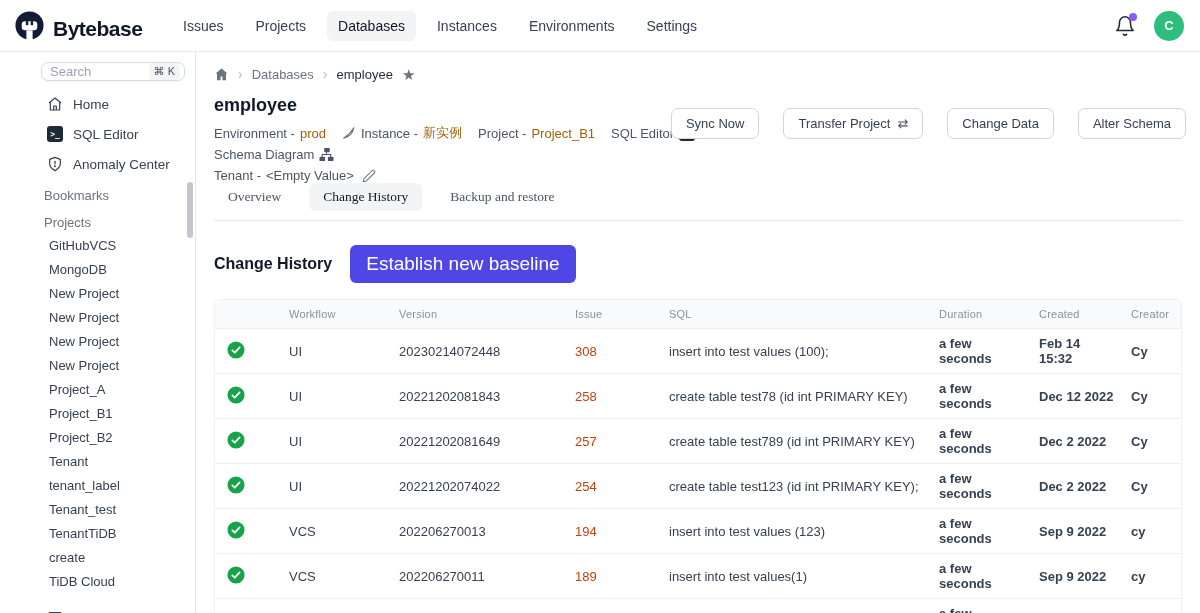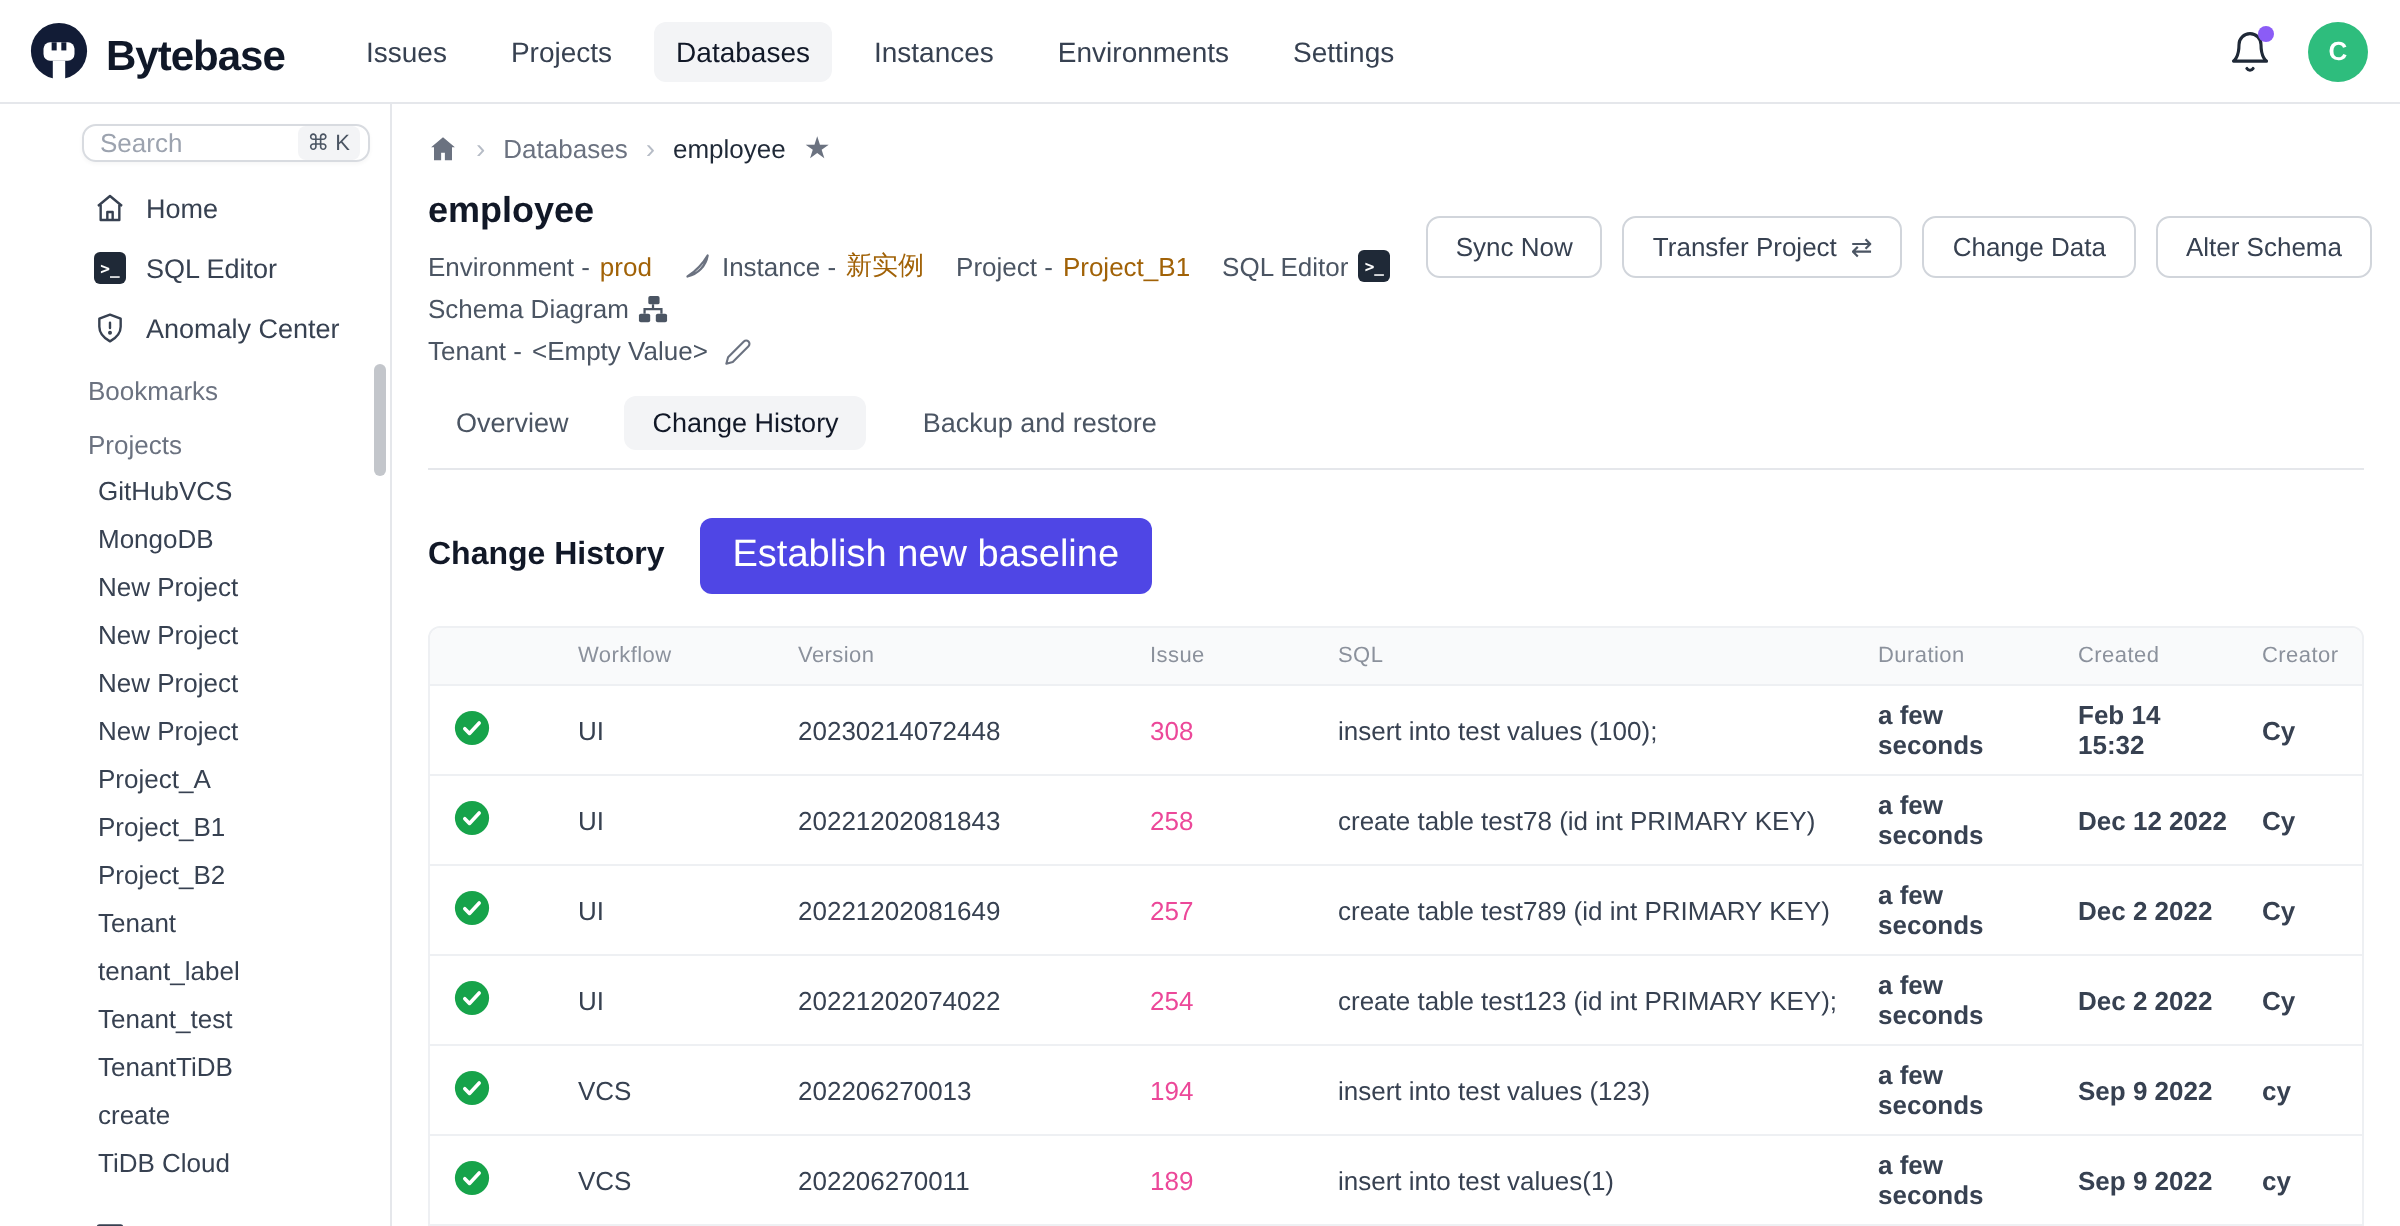--- a/index.html
+++ b/index.html
@@ -50,47 +50,47 @@
   .meta-row { display:flex; align-items:center; flex-wrap:wrap; column-gap:16px; row-gap:5px;
     margin-top:8px; font-size:13px; color:#4b5563; max-width:590px; }
   .meta-group { display:flex; align-items:center; gap:5px; }
   .meta-link { color:#a16207; cursor:pointer; }
   .icon-box-dark { width:16px; height:16px; background:#1f2937; border-radius:3px; color:#fff;
     font-size:8px; font-weight:700; display:inline-flex; align-items:center; justify-content:center;
     font-family:"DejaVu Sans Mono", monospace; }
   .tenant-row { margin-top:6px; }
 
   
-  .actions { position:absolute; top:56px; right:14px; display:flex; gap:10px; }
+  .actions { position:absolute; top:56px; right:14px; display:flex; gap:24px; }
   .action-btn { background:#fff; border:1px solid #d1d5db; border-radius:7px; padding:7px 14px;
     font-size:13px; font-weight:500; color:#374151; cursor:pointer; display:flex; align-items:center; gap:7px;
     font-family:"Liberation Sans", sans-serif; }
   .transfer-glyph { font-size:13px; color:#4b5563; }
 
   
-  .tabs { margin-top:15px; display:flex; align-items:flex-end; gap:14px; border-bottom:1px solid #e5e7eb;
-    padding-bottom:9px; }
+  .tabs { display:flex; align-items:flex-end; gap:14px; border-bottom:1px solid #e5e7eb;
+    padding-bottom:9px;font-family:Liberation Serif, serif; }
   .tab { font-size:13.5px; color:#4b5563; padding:6px 14px; border-radius:6px; cursor:pointer; }
   .tab.active { background:#f3f4f6; color:#111827; font-weight:500; }
 
   
   .section-row { margin-top:24px; display:flex; align-items:center; gap:18px; }
   .section-heading { font-size:16px; font-weight:700; color:#111827; }
   .baseline-btn { background:#4f46e5; color:#fff; border:none; border-radius:6px; padding:8px 16px;
     font-size:19px; font-weight:500; cursor:pointer; font-family:"Liberation Sans", sans-serif; }
 
   
   .history-table { margin-top:16px; width:100%; border-collapse:separate; border-spacing:0; font-size:13px;
     border:1px solid #eef0f3; border-radius:6px; overflow:hidden; }
   .history-table th { background:#f9fafb; color:#8b919c; font-size:11px; font-weight:500;
     text-align:left; padding:8px 8px; letter-spacing:0.02em; }
   .history-table td { padding:7px 8px; border-top:1px solid #eef0f3; color:#374151; height:29px; }
   .cell-status { padding-left:12px !important; }
   .status-icon { display:inline-flex; }
-  .issue-link { color:#ec4899; cursor:pointer; text-decoration:none; }
+  .issue-link { color:#c2410c; cursor:pointer; text-decoration:none; }
   .cell-strong { font-weight:600; color:#1f2937; }
 </style>
 </head>
 <body>
 
 <div class="topbar">
   <div class="brand">
     <span style="display:inline-flex;">
       <svg viewBox="0 0 32 32" width="31" height="31">
         <circle cx="16" cy="16" r="14.5" fill="#121c36"></circle>

